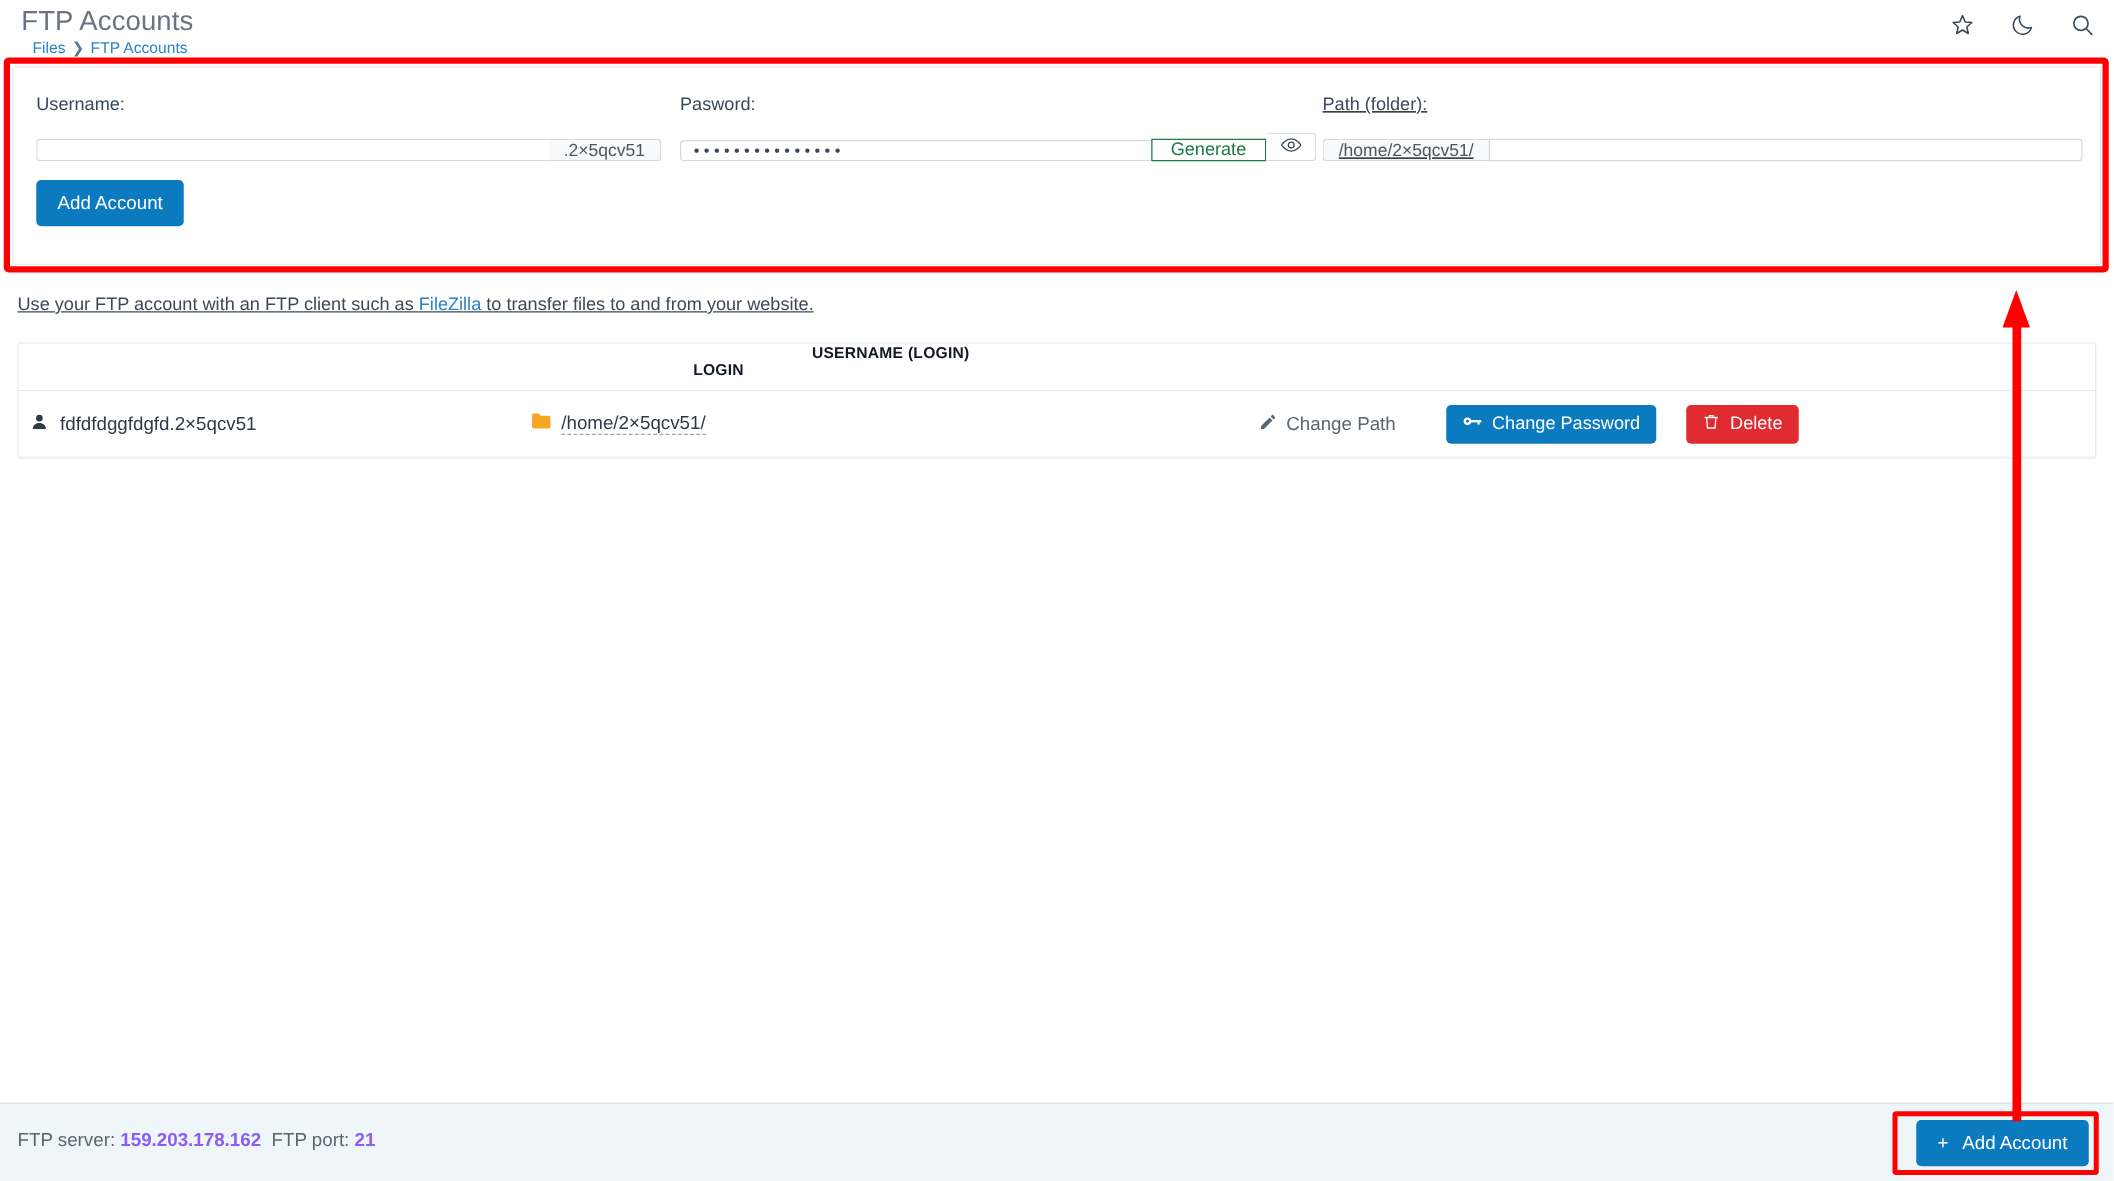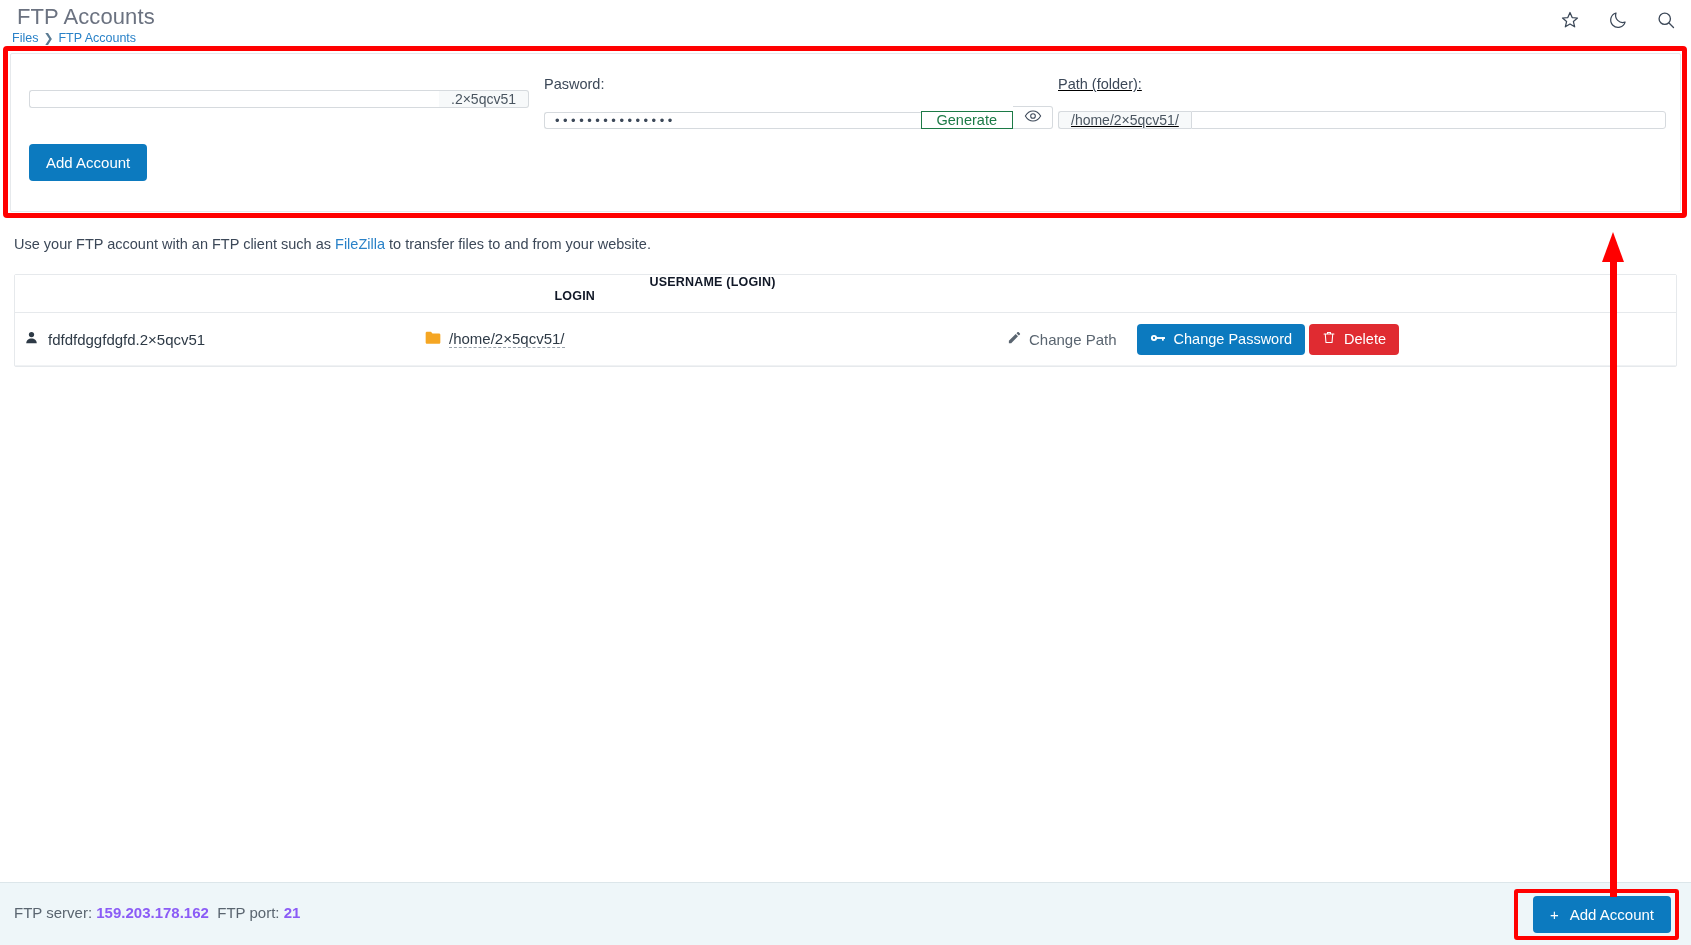--- a/index.html
+++ b/index.html
@@ -29,21 +29,21 @@
     position: absolute;
     left: 17px;
     top: 4px;
     font-size: 22px;
     color: #6b7280;
     font-weight: 400;
     letter-spacing: 0.1px;
   }
   .breadcrumb {
     position: absolute;
-    left: 12px;
+    left: 26px;
     top: 31px;
     font-size: 12.5px;
     color: #2a82c8;
     display: flex;
     align-items: center;
     gap: 5px;
     text-align: right;
   }
   .breadcrumb a { color: #2a82c8; text-decoration: none; cursor: pointer; }
   .breadcrumb .sep { color: #5b7b93; font-size: 12px; }
@@ -191,20 +191,21 @@
     cursor: pointer;
   }
 
   
   .helper-text {
     position: absolute;
     left: 14px;
     top: 236px;
     font-size: 14.5px;
     color: #3c4858;
+    text-decoration: underline;
   }
   .helper-text a { color: #2a82c8; text-decoration: none; cursor: pointer; }
 
   
   .table-wrap {
     position: absolute;
     left: 14px;
     top: 274px;
     width: 1663px;
     background: #ffffff;
@@ -255,21 +256,21 @@
   .cell-path .path-link {
     color: #2e3a46;
     text-decoration: none;
     border-bottom: 1px dashed #9aa4ad;
     cursor: pointer;
   }
   .cell-actions {
     flex: 1;
     display: flex;
     align-items: center;
-    gap: 4px;
+    gap: 24px;
     padding-right: 8px;
   }
   .link-change-path {
     display: flex; align-items: center; gap: 7px;
     color: #5a6570;
     font-size: 15px;
     cursor: pointer;
     margin-right: 16px;
   }
   .btn-chip {
@@ -403,20 +404,21 @@
           <circle cx="10.5" cy="10.5" r="6.8"></circle>
           <line x1="15.6" y1="15.6" x2="21" y2="21"></line>
         </svg>
       </span>
     </div>
   </div>
 
   <div class="form-card">
 
     <div class="grp-username">
+      <label class="field-label">Username:</label>
       <div class="input-group">
         <input type="text" class="input-flat-left" value="" placeholder="" style="">
         <span class="addon addon-right">.2×5qcv51</span>
       </div>
     </div>
 
     <div class="grp-password">
       <label class="field-label">Pasword:</label>
       <div class="input-group">
         <div class="pw-dots">•••••••••••••••</div>

